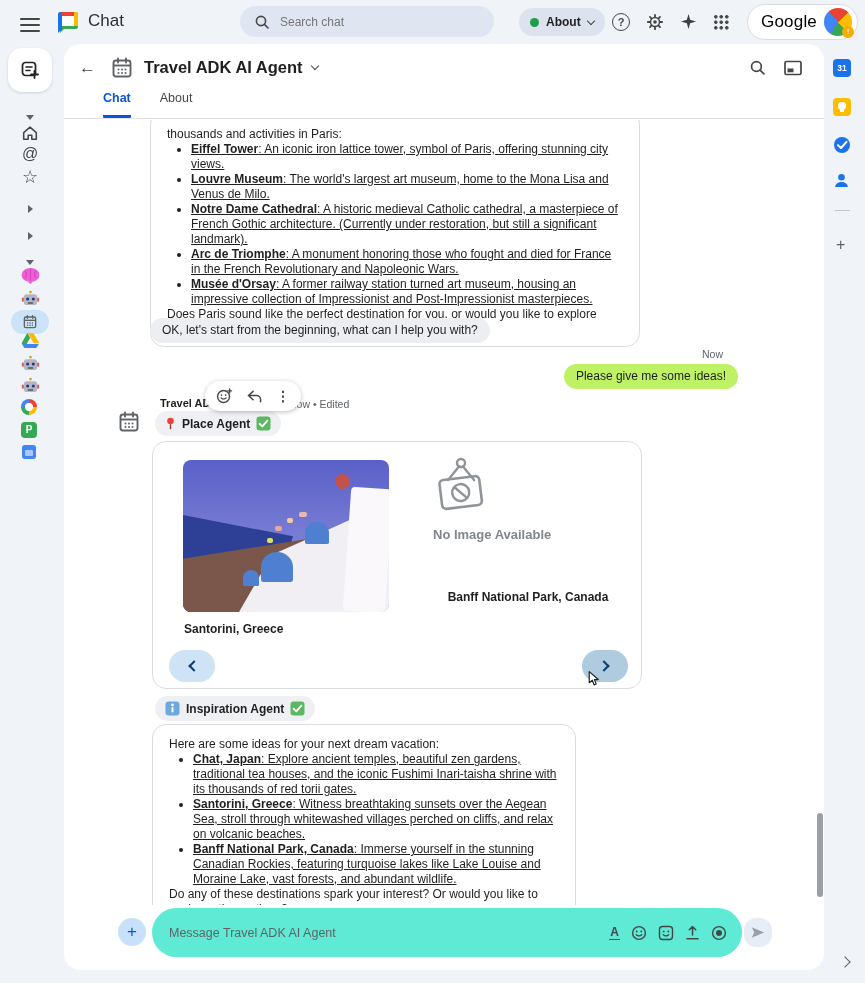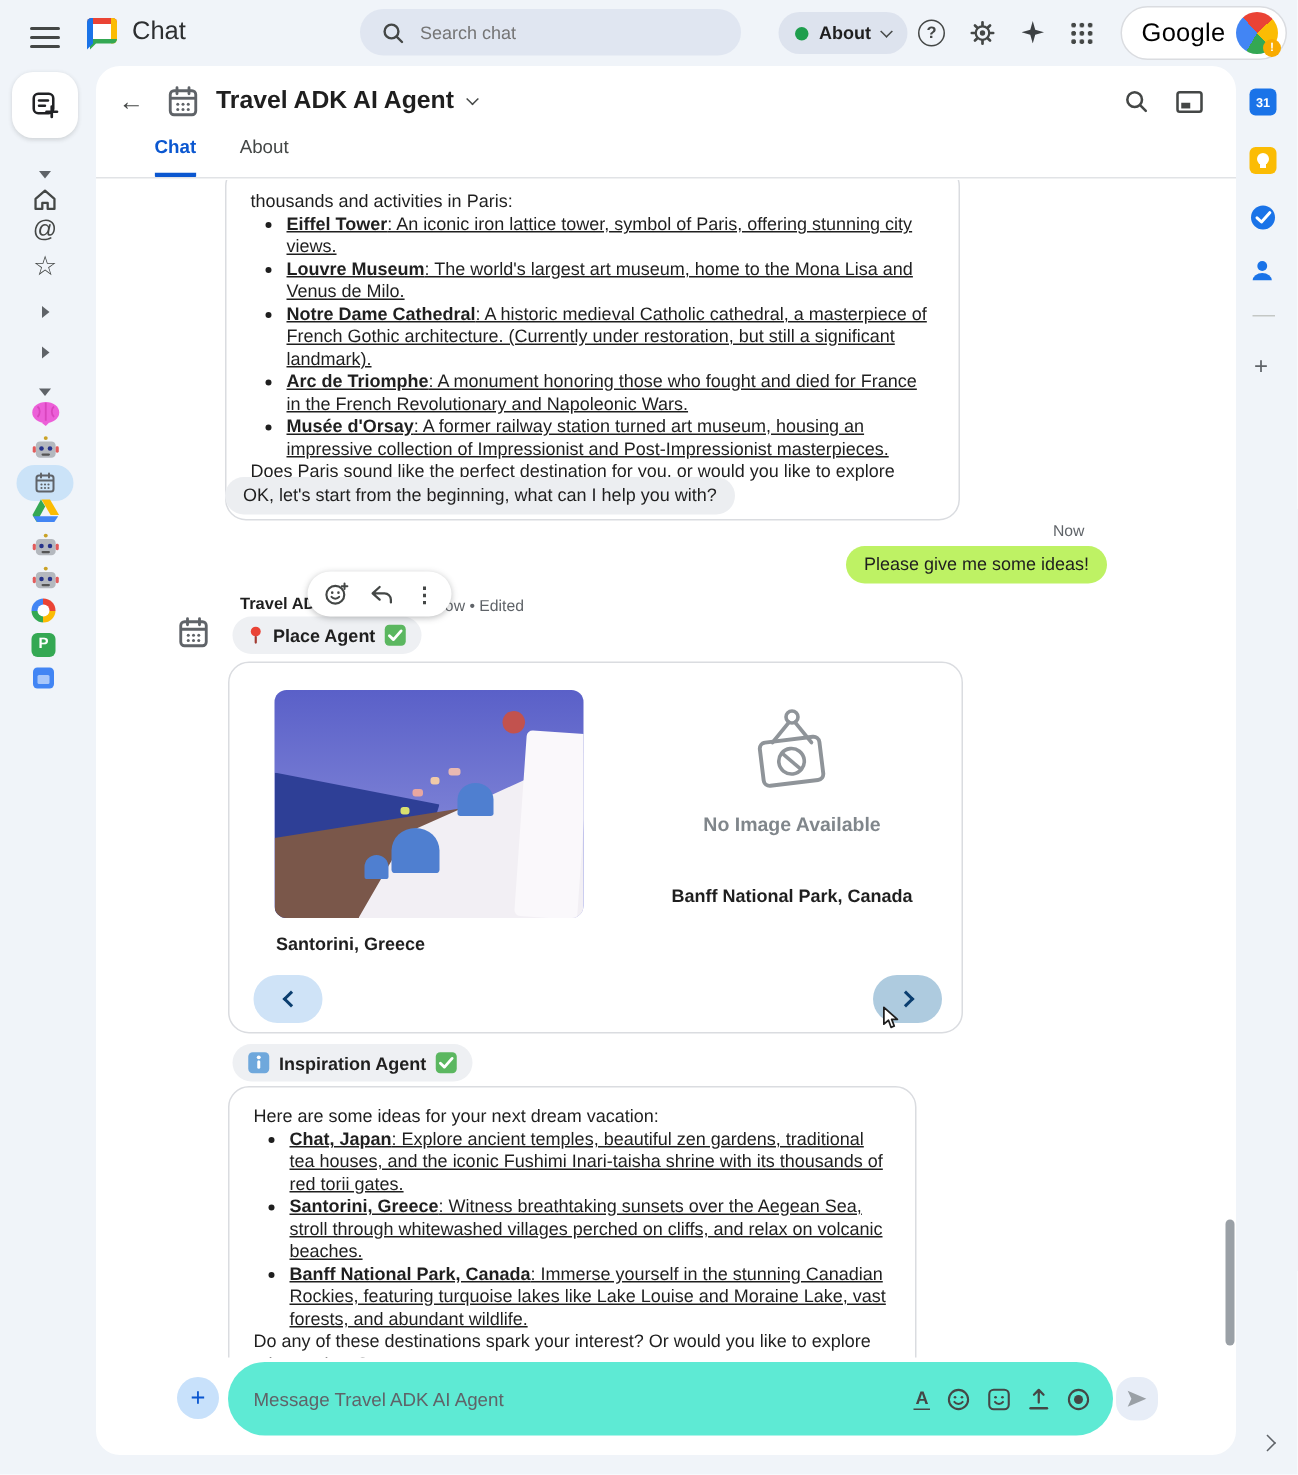--- a/index.html
+++ b/index.html
@@ -82,21 +82,21 @@
   .photo { position:absolute; left:30px; top:18px; width:206px; height:152px; border-radius:8px; overflow:hidden;
     background:linear-gradient(180deg,#5a60c8 0%,#7d82d6 60%,#9aa0e2 100%); }
   .sea { position:absolute; left:0; top:55px; width:110px; height:97px; background:#2e3f96; clip-path:polygon(0 0,100% 22%,78% 100%,0 100%); }
   .cliff { position:absolute; left:0; top:78px; width:130px; height:74px; background:#7a574a; clip-path:polygon(0 28%,100% 0,72% 100%,0 100%); }
   .town { position:absolute; right:0; bottom:0; width:150px; height:110px; background:#f2eff4; clip-path:polygon(0 100%,22% 48%,55% 28%,100% 0,100% 100%); }
   .wall { position:absolute; right:0; top:28px; width:42px; height:124px; background:#faf8fb; transform:rotate(4deg); border-radius:4px; }
   .dome { position:absolute; background:#4f7fd0; border-radius:50% 50% 8% 8%; }
   .dome.red { background:#c2524e; border-radius:50%; }
   .speck { position:absolute; border-radius:2px; }
   .photo-caption { position:absolute; left:31px; top:180px; font-size:12px; font-weight:700; }
-  .noimg-wrap { position:absolute; left:280px; top:30px; width:190px; text-align:center; }
+  .noimg-wrap { position:absolute; left:280px; top:15px; width:190px; text-align:left; }
   .noimg-text { margin-top:8px; font-size:13px; font-weight:700; color:#80868b; }
   .dest2-caption { position:absolute; left:280px; top:148px; width:190px; text-align:center; font-size:12px; font-weight:700; }
   .nav-btn { position:absolute; top:208px; width:46px; height:32px; border-radius:16px; display:flex; align-items:center; justify-content:center; cursor:pointer; }
   .nav-btn.prev { left:16px; background:#cfe3f7; }
   .nav-btn.next { left:429px; background:#aecbdf; }
   .chev-l { width:8px; height:8px; border-left:2px solid #0b3e6f; border-bottom:2px solid #0b3e6f; transform:rotate(45deg); margin-left:3px; }
   .chev-r { width:8px; height:8px; border-right:2px solid #0b3e6f; border-top:2px solid #0b3e6f; transform:rotate(45deg); margin-right:3px; }
 
   
   .plus-btn { left:54px; top:874px; width:28px; height:28px; border-radius:50%; background:#c8e1fb; color:#0b57d0; font-size:17px; display:flex; align-items:center; justify-content:center; cursor:pointer; }
@@ -402,21 +402,21 @@
           <circle cx="7.5" cy="3.9" r="1.3" fill="#fff"></circle>
           <rect x="6.5" y="5.9" width="2" height="5.6" rx="1" fill="#fff"></rect>
         </svg>
       <span>Inspiration Agent</span>
       <svg width="15" height="15" viewBox="0 0 15 15">
           <rect x="0.5" y="0.5" width="14" height="14" rx="3" fill="#5bb760"></rect>
           <path d="M3.6 7.8 6.3 10.4 11.4 4.6" fill="none" stroke="#fff" stroke-width="1.9" stroke-linecap="round" stroke-linejoin="round"></path>
         </svg>
     </div>
 
-    <div class="msg-card" style="left:88px;top:604px;width:459px;padding:12px 16px 10px">
+    <div class="msg-card" style="left:88px;top:604px;width:424px;padding:12px 16px 10px">
       <div>Here are some ideas for your next dream vacation:</div>
       <ul>
         <li><span class="b">Chat, Japan</span><span>: Explore ancient temples, beautiful zen gardens, traditional tea houses, and the iconic Fushimi Inari-taisha shrine with its thousands of red torii gates.</span></li>
         <li><span class="b">Santorini, Greece</span><span>: Witness breathtaking sunsets over the Aegean Sea, stroll through whitewashed villages perched on cliffs, and relax on volcanic beaches.</span></li>
         <li><span class="b">Banff National Park, Canada</span><span>: Immerse yourself in the stunning Canadian Rockies, featuring turquoise lakes like Lake Louise and Moraine Lake, vast forests, and abundant wildlife.</span></li>
       </ul>
       <div>Do any of these destinations spark your interest? Or would you like to explore other options?</div>
     </div>
   </div>
 

